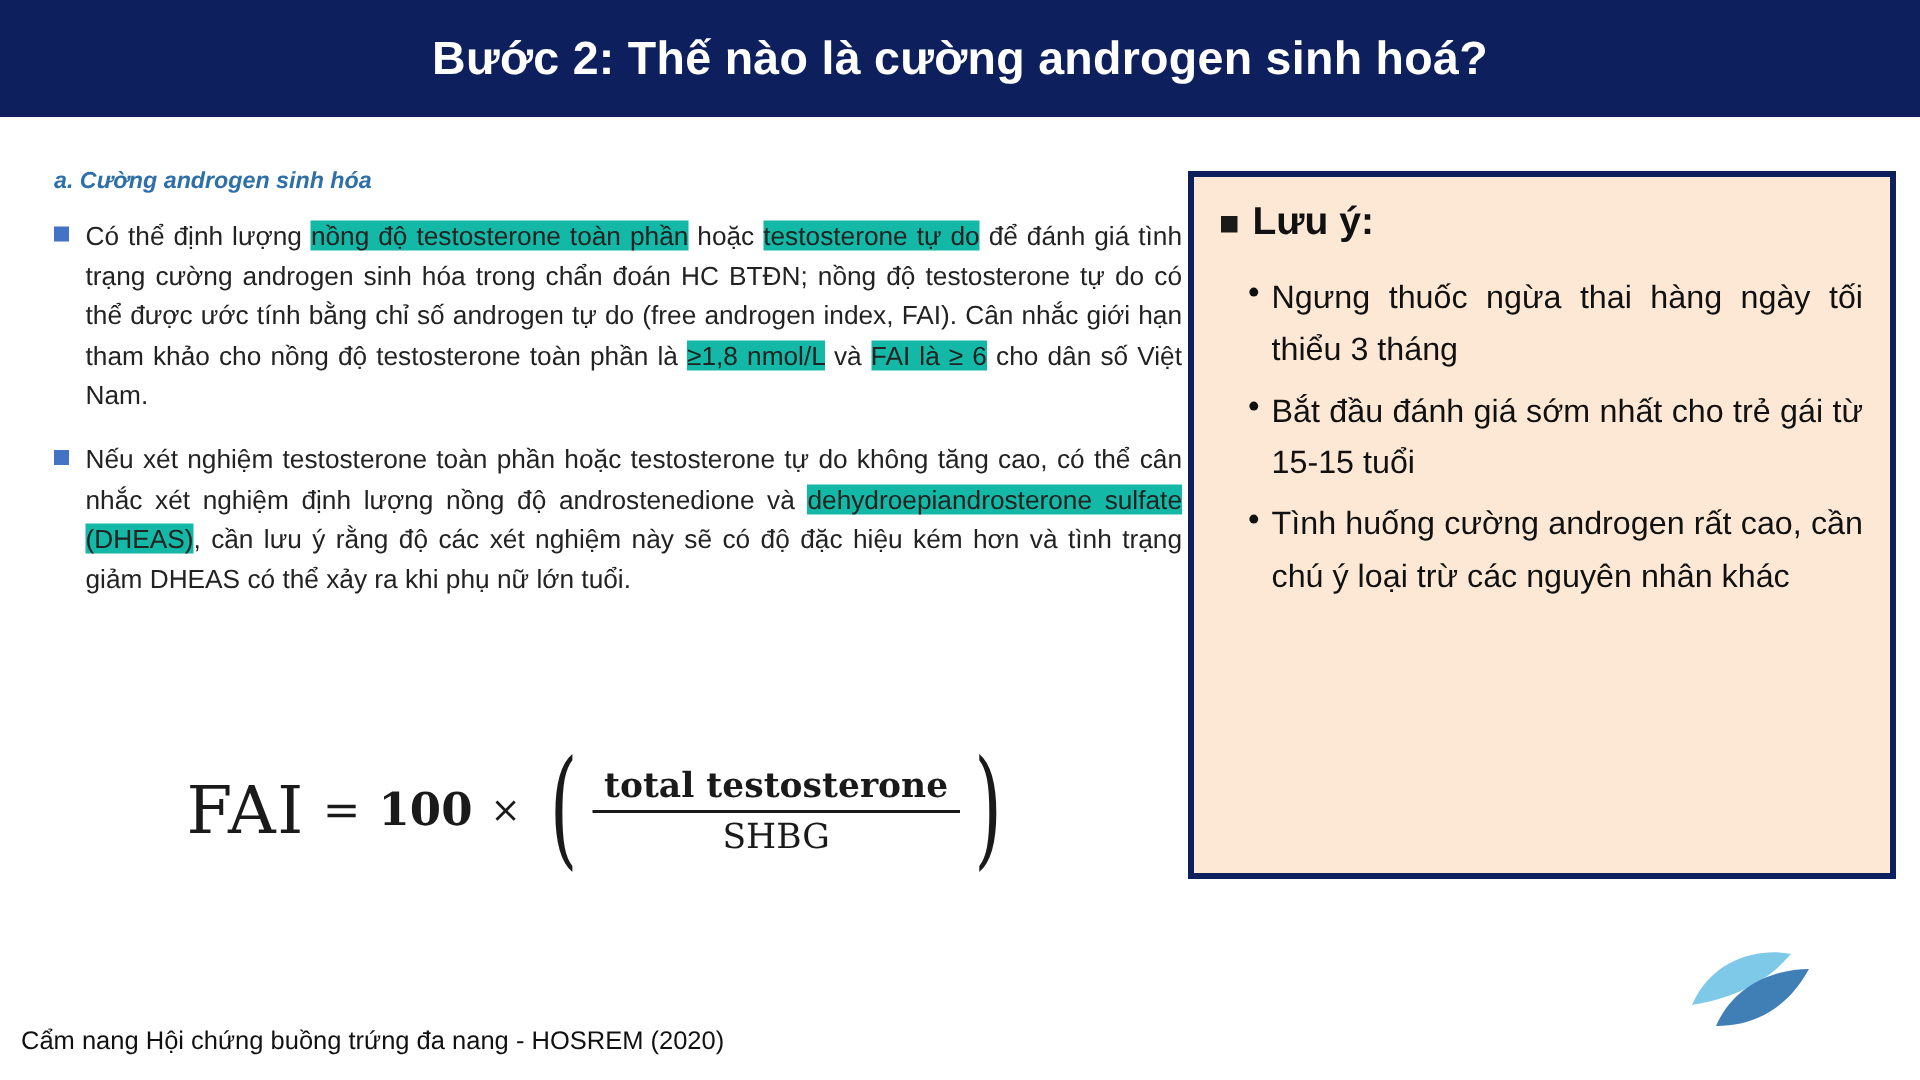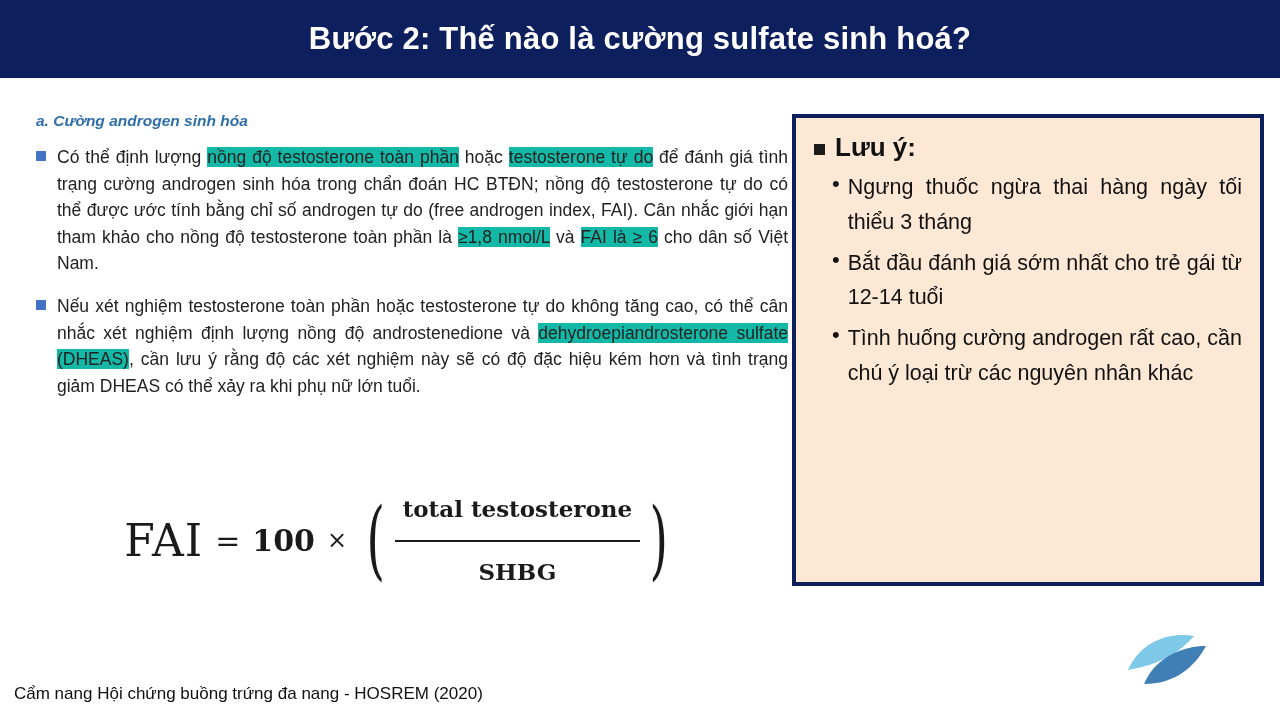--- a/index.html
+++ b/index.html
@@ -116,49 +116,49 @@
   }
   .frac {
     display: inline-flex;
     flex-direction: column;
     align-items: center;
     margin: 0 2px;
   }
   .frac .num {
     font-size: 23px;
     font-weight: bold;
-    padding: 0 8px 18px 8px;
+    padding: 0 8px 3px 8px;
   }
   .frac .bar {
     width: 100%;
     height: 2px;
     background: #1a1a1a;
   }
   .frac .den {
     font-size: 23px;
-    font-weight: bold;
-    padding: 16px 8px 0 8px;
+    font-weight: normal;
+    padding: 3px 8px 0 8px;
   }
 
   
   .note-box {
     position: absolute;
     left: 792px;
     top: 114px;
     width: 472px;
     height: 472px;
     background: #fde8d5;
     border: 4px solid #0d1f5c;
     box-sizing: border-box;
     padding: 14px 18px 10px 18px;
   }
   .note-head {
     display: flex;
     align-items: flex-start;
-    margin-bottom: 7px;
+    margin-bottom: 18px;
     text-align: center;
   }
   .note-head .sq {
     width: 11px;
     height: 11px;
     background: #1a1a1a;
     margin-top: 12px;
     margin-right: 10px;
     flex: 0 0 auto;
   }
@@ -216,21 +216,21 @@
     left: 172px;
     top: 0;
     width: 88px;
     height: 58px;
   }
 </style>
 </head>
 <body>
 
 <div class="title-bar">
-  <div class="title-text">Bước 2: Thế nào là cường sulfate sinh hoá?</div>
+  <div class="title-text">Bước 2: Thế nào là cường androgen sinh hoá?</div>
 </div>
 
 <div class="left-col">
 
   <div class="subheading">a. Cường androgen sinh hóa</div>
 
   <div class="bullet-row">
     <div class="bullet-marker"></div>
     <div class="bullet-body">
       <span>Có thể định lượng </span><span class="hl">nồng độ testosterone toàn phần</span><span> hoặc </span><span class="hl">testosterone tự do</span><span> để đánh giá tình trạng cường androgen sinh hóa trong chẩn đoán HC BTĐN; nồng độ testosterone tự do có thể được ước tính bằng chỉ số androgen tự do (free androgen index, FAI). Cân nhắc giới hạn tham khảo cho nồng độ testosterone toàn phần là </span><span class="hl">≥1,8 nmol/L</span><span> và </span><span class="hl">FAI là ≥ 6</span><span> cho dân số Việt Nam.</span>
@@ -267,21 +267,21 @@
     <div class="htxt">Lưu ý:</div>
   </div>
 
   <div class="note-item">
     <div class="dot">•</div>
     <div class="ntxt">Ngưng thuốc ngừa thai hàng ngày tối thiểu 3 tháng</div>
   </div>
 
   <div class="note-item">
     <div class="dot">•</div>
-    <div class="ntxt">Bắt đầu đánh giá sớm nhất cho trẻ gái từ 12-14 tuổi</div>
+    <div class="ntxt">Bắt đầu đánh giá sớm nhất cho trẻ gái từ 15-15 tuổi</div>
   </div>
 
   <div class="note-item">
     <div class="dot">•</div>
     <div class="ntxt">Tình huống cường androgen rất cao, cần chú ý loại trừ các nguyên nhân khác</div>
   </div>
 </div>
 
 <div class="footer-source">Cẩm nang Hội chứng buồng trứng đa nang - HOSREM (2020)</div>
 

